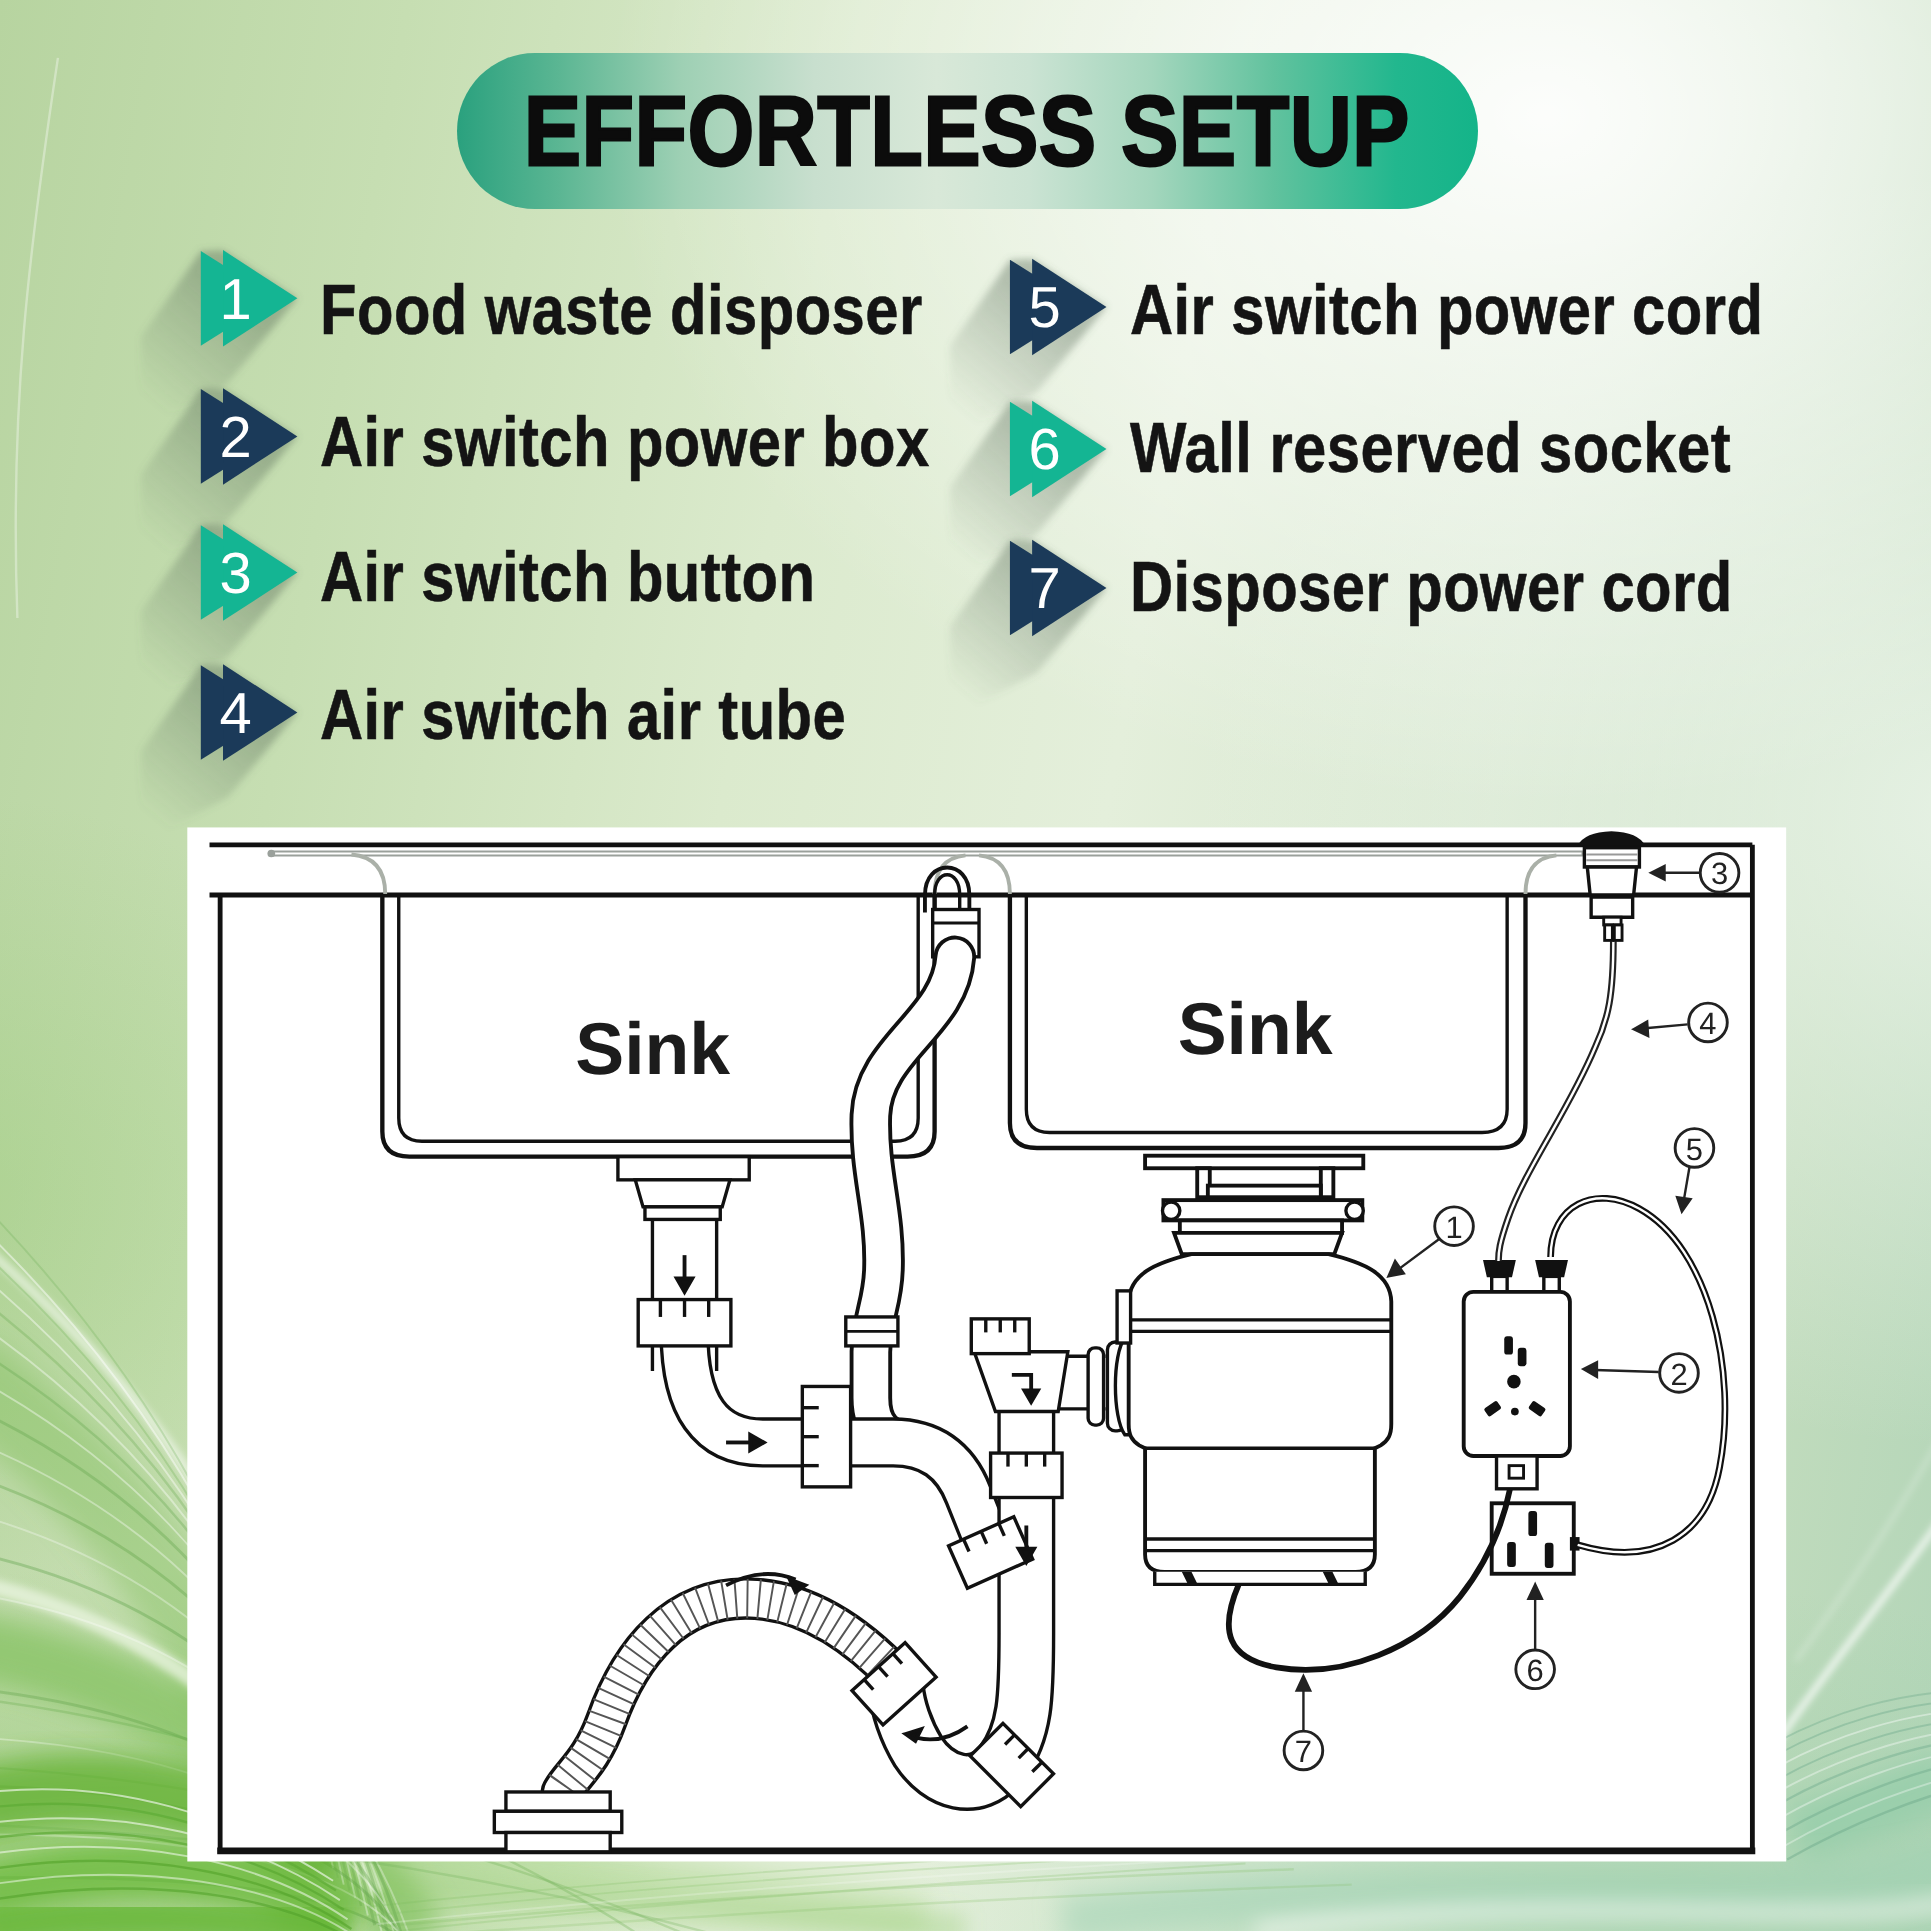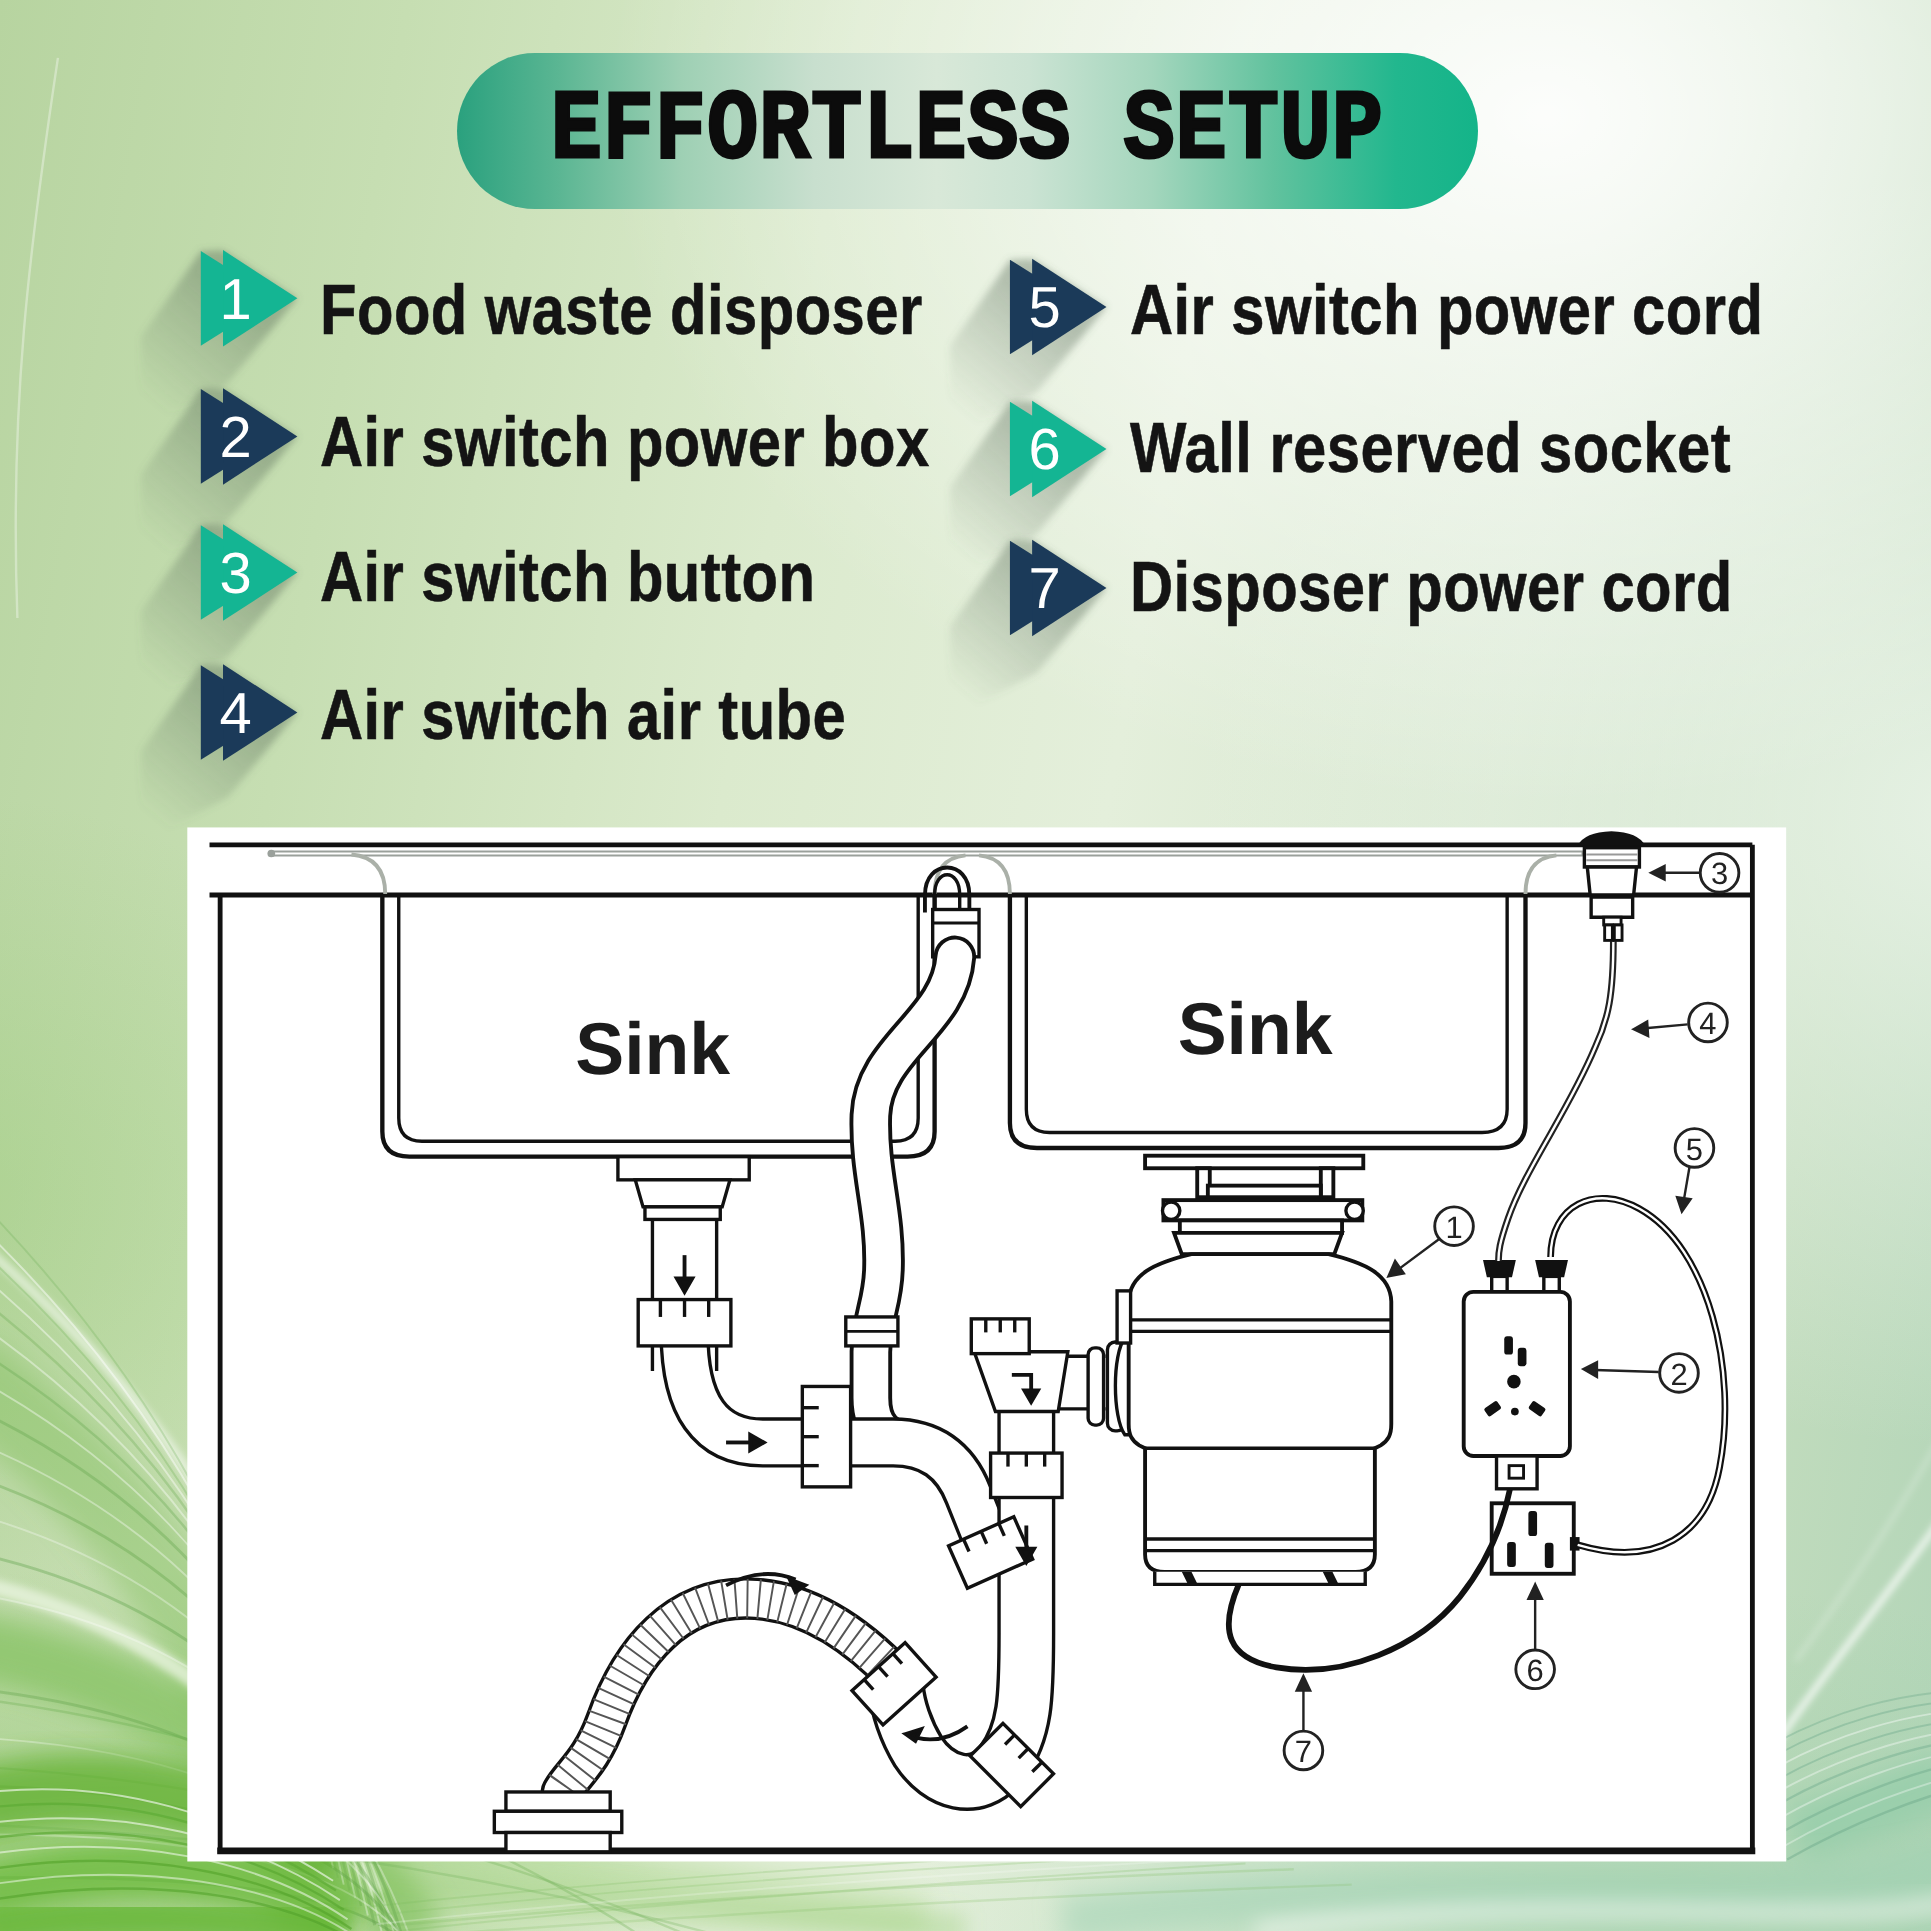--- a/index.html
+++ b/index.html
@@ -10,21 +10,21 @@
       radial-gradient(1448px 1062px at 80% 6%, rgba(255,255,255,0.92), rgba(255,255,255,0) 65%),
       radial-gradient(1448px 1159px at 103% 42%, rgba(238,246,236,0.85), rgba(238,246,236,0) 55%),
       radial-gradient(869px 676px at -4% 62%, rgba(146,200,110,0.40), rgba(146,200,110,0) 60%),
       radial-gradient(1062px 772px at 6% 103%, rgba(120,190,80,0.55), rgba(120,190,80,0) 55%),
       radial-gradient(1255px 676px at 85% 103%, rgba(150,205,165,0.55), rgba(150,205,165,0) 60%),
       linear-gradient(100deg, #b7d4a0 0%, #c6deb2 18%, #dbeacd 38%, #e4efdb 55%, #d8e8d1 72%, #c2dcbd 88%, #b2d5b8 100%);
   }
   .banner{
     position:absolute;left:457px;top:53px;width:1021px;height:156px;border-radius:78px;
     background:linear-gradient(90deg,#2aa17e 0%,#5bb693 10%,#9ed0b4 22%,#c8dfce 35%,#d8e8d8 47%,#cbe3d3 56%,#a4d6bd 68%,#61c29e 80%,#22b78e 92%,#14b489 100%);
-    display:flex;align-items:center;justify-content:center;font-family:Liberation Mono, monospace;
+    display:flex;align-items:center;justify-content:center;
   }
   .banner span{
     font-size:99px;font-weight:bold;color:#0c0c0c;-webkit-text-stroke:2.9px #0c0c0c;letter-spacing:1px;white-space:nowrap;display:inline-block;transform:scaleX(0.862);
   }
   .lbl{
     position:absolute;font-weight:bold;color:#141414;font-size:71px;white-space:nowrap;
     transform-origin:left center;transform:scaleX(0.842);letter-spacing:0.5px;-webkit-text-stroke:0.6px #141414;
   }
   svg.main{position:absolute;left:0;top:0;}
   text{font-family:"Liberation Sans",sans-serif;text-rendering:geometricPrecision;}

